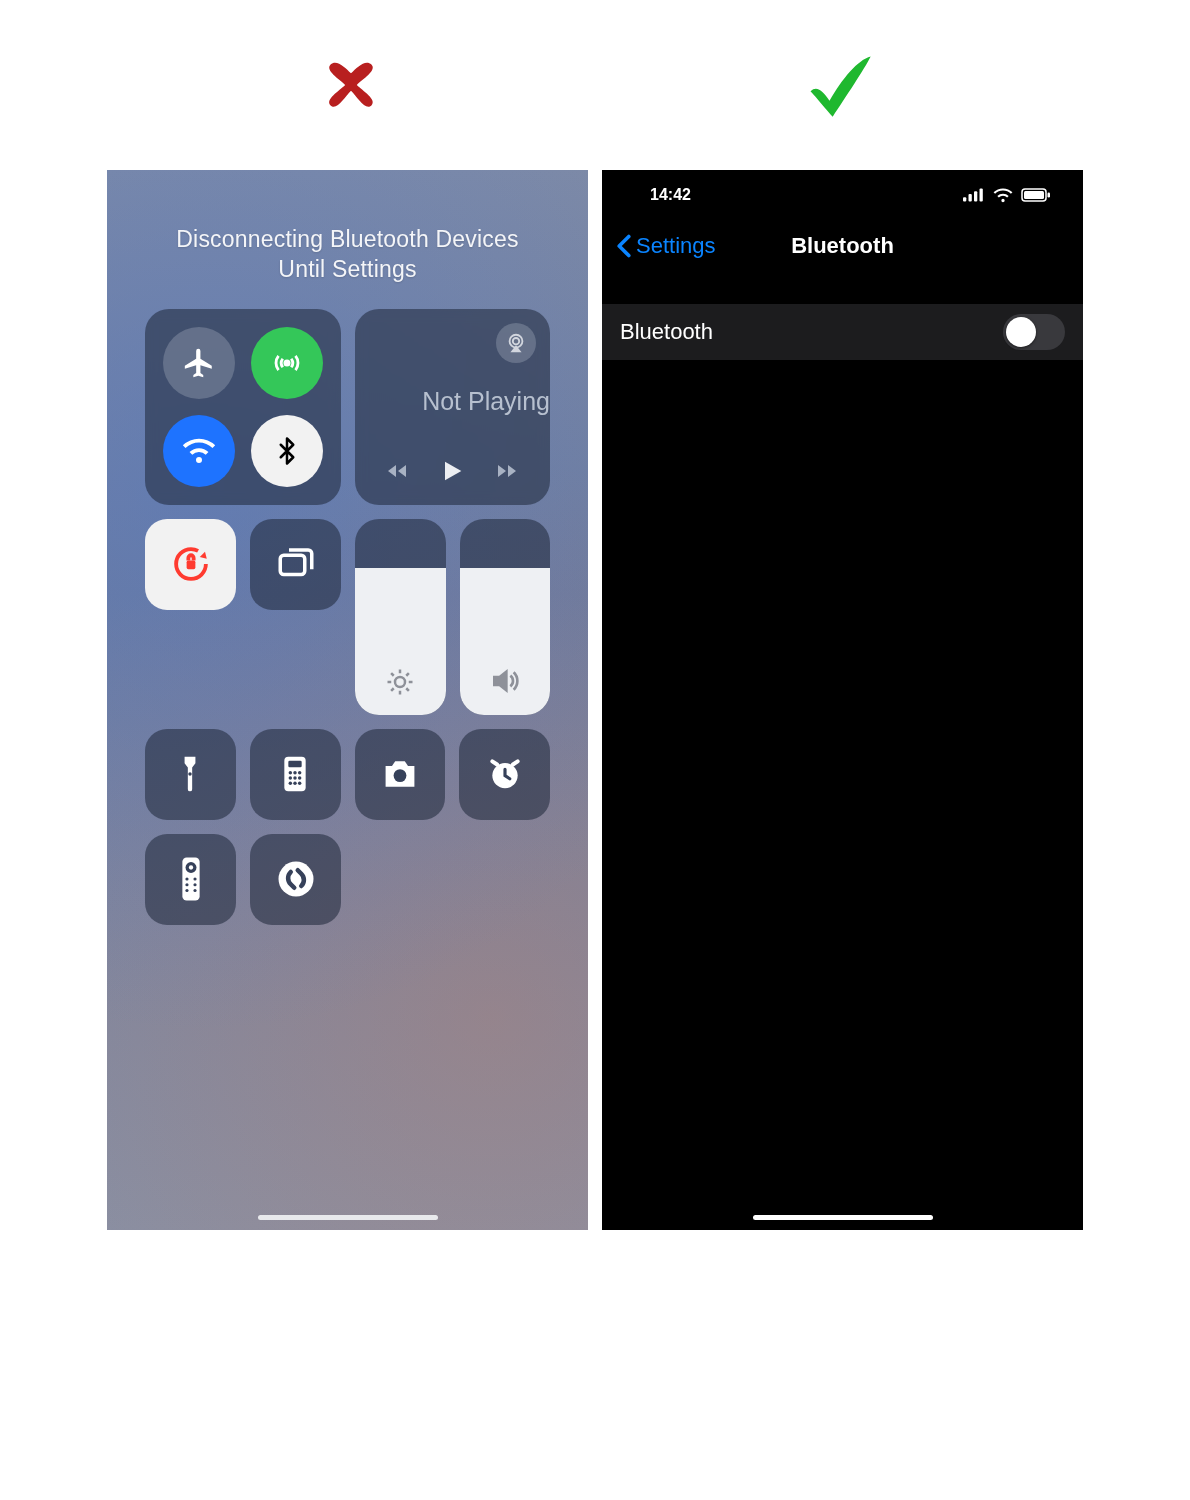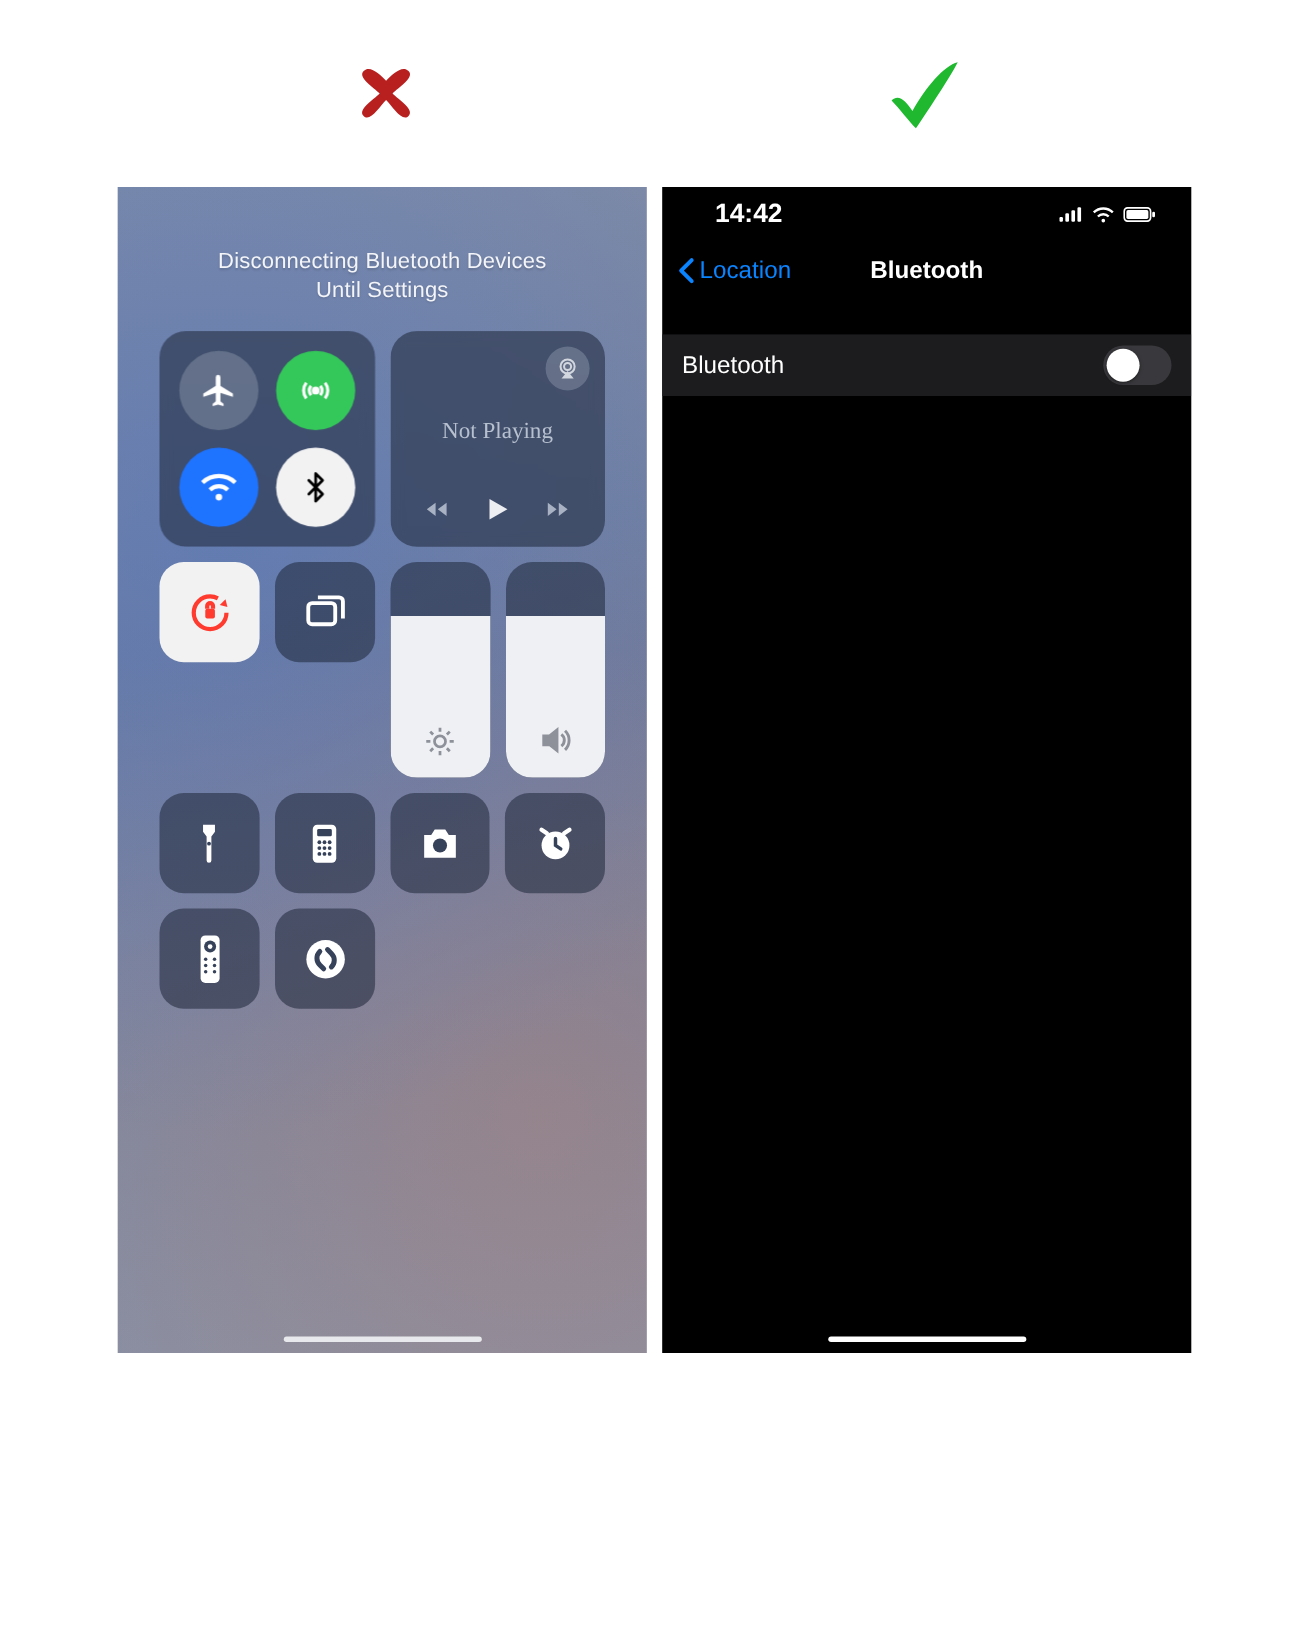--- a/index.html
+++ b/index.html
@@ -45,21 +45,21 @@
       radial-gradient(circle at 80% 80%, rgba(200,120,90,.30), transparent 60%),
       linear-gradient(180deg, #7e8aa6 0%, #6f7c9c 40%, #7b86a1 70%, #8690a6 100%);
     color: #fff;
     padding-top: 55px;
   }
   .cc {
     padding: 0 38px;
   }
   .cc-title {
     text-align: center;
-    font-size: 20px;
+    font-size: 23px;
     font-weight: 400;
     line-height: 1.3;
     letter-spacing: .2px;
     margin-bottom: 24px;
     color: #f4f5f8;
     text-shadow: 0 1px 2px rgba(0,0,0,.15);
   }
   .row { display: flex; gap: 14px; }
   .tile {
     background: rgba(30,38,56,.55);
@@ -94,24 +94,23 @@
     position: absolute;
     top: 14px; right: 14px;
     width: 40px; height: 40px;
     border-radius: 50%;
     background: rgba(130,140,160,.55);
     display: flex; align-items: center; justify-content: center;
   }
   .media-label {
     position: absolute;
     top: 78px; left: 0; right: 0;
-    text-align: center;
-    font-size: 21px;
+    text-align: right;
+    font-size: 25px;
     color: #b7c0cf;
-    font-family: Liberation Serif, serif;
   }
   .media-ctrls {
     position: absolute;
     bottom: 20px; left: 0; right: 0;
     display: flex;
     justify-content: center;
     gap: 26px;
     align-items: center;
     color: #a8b2c3;
   }
@@ -175,21 +174,21 @@
   .phone-right {
     background: #000;
     color: #fff;
   }
   .statusbar {
     height: 50px;
     display: flex;
     align-items: center;
     justify-content: space-between;
     padding: 0 32px 0 48px;
-    font-size: 24px;
+    font-size: 16px;
     font-weight: 600;
   }
   .status-icons { display: flex; gap: 8px; align-items: center; }
   .nav {
     height: 52px;
     display: flex; align-items: center;
     padding: 0 14px;
     position: relative;
   }
   .back {
@@ -434,21 +433,21 @@
               <rect x="26.5" y="4.5" width="2.5" height="5" rx="1.2" fill="#fff"></rect>
             </svg>
         </div>
       </div>
 
       <div class="nav">
         <div class="back">
           <svg width="16" height="24" viewBox="0 0 12 20" fill="none" stroke="#0a84ff" stroke-width="3" stroke-linecap="round" stroke-linejoin="round">
               <path d="M10 2 2 10l8 8"></path>
             </svg>
-          <span>Location</span>
+          <span>Settings</span>
         </div>
         <div class="nav-title">Bluetooth</div>
       </div>
 
       <div class="cell-group">
         <div class="cell">
           <span>Bluetooth</span>
           <div class="switch">
             <div class="knob"></div>
           </div>

